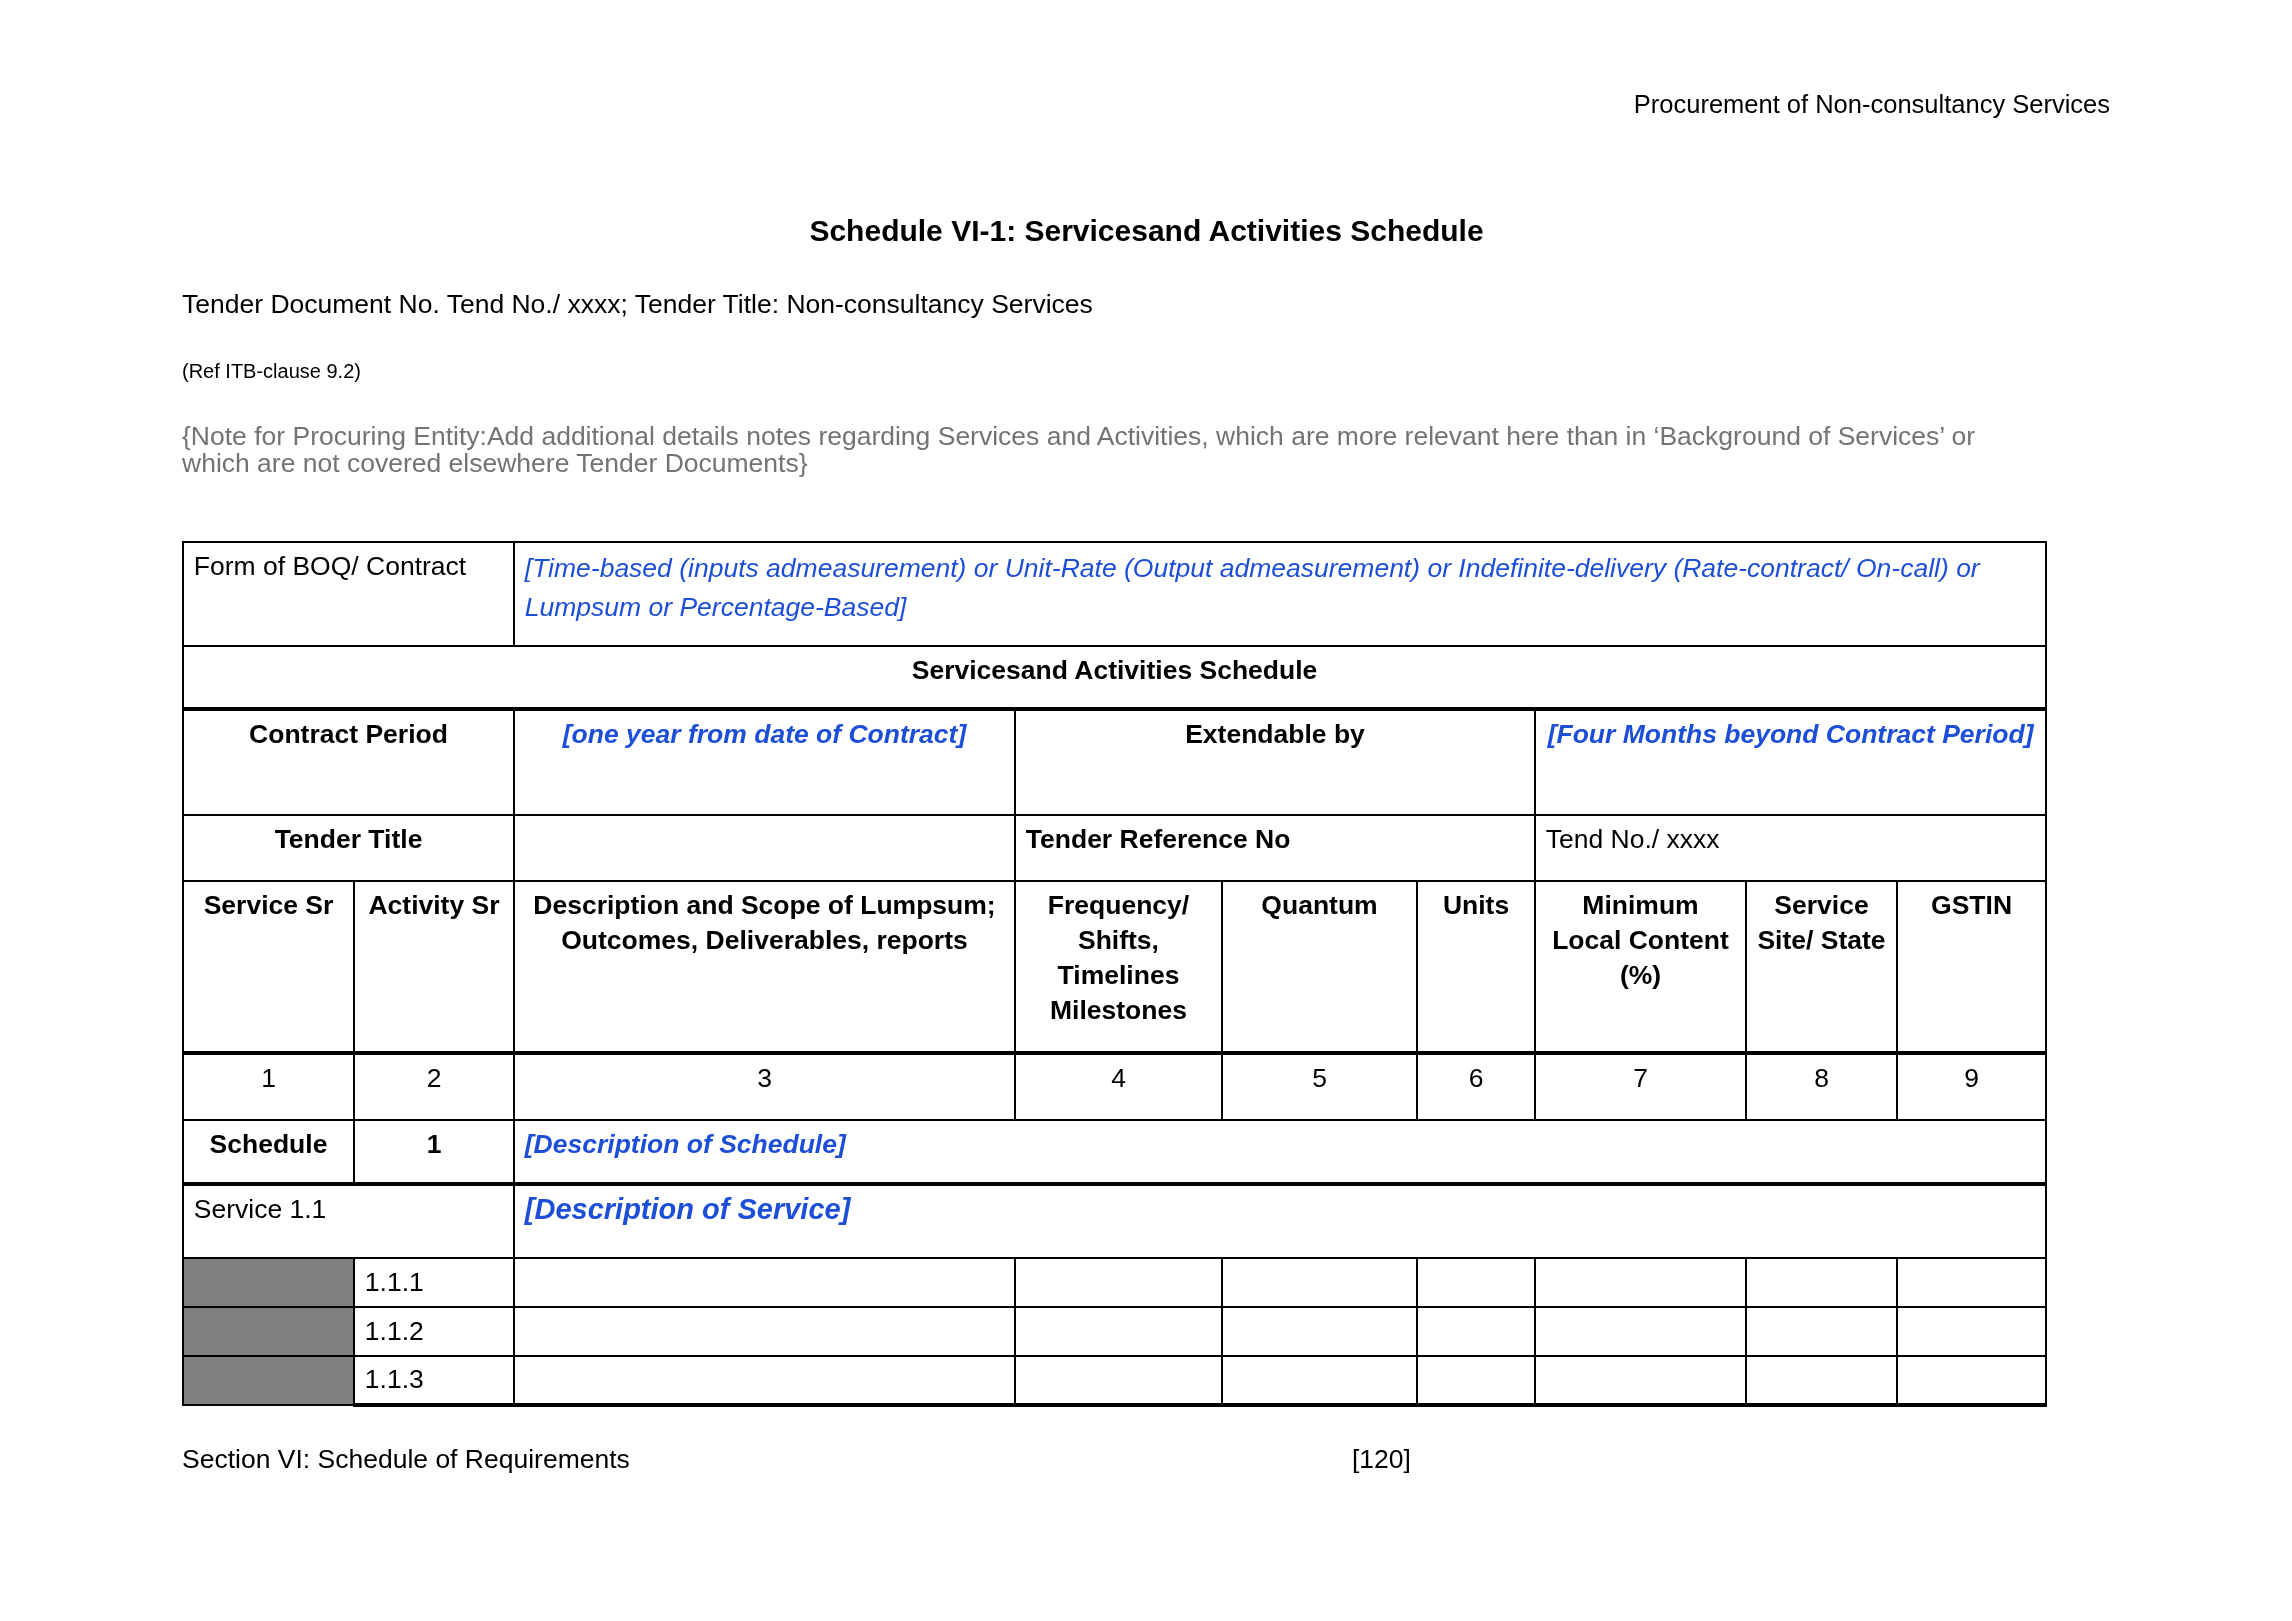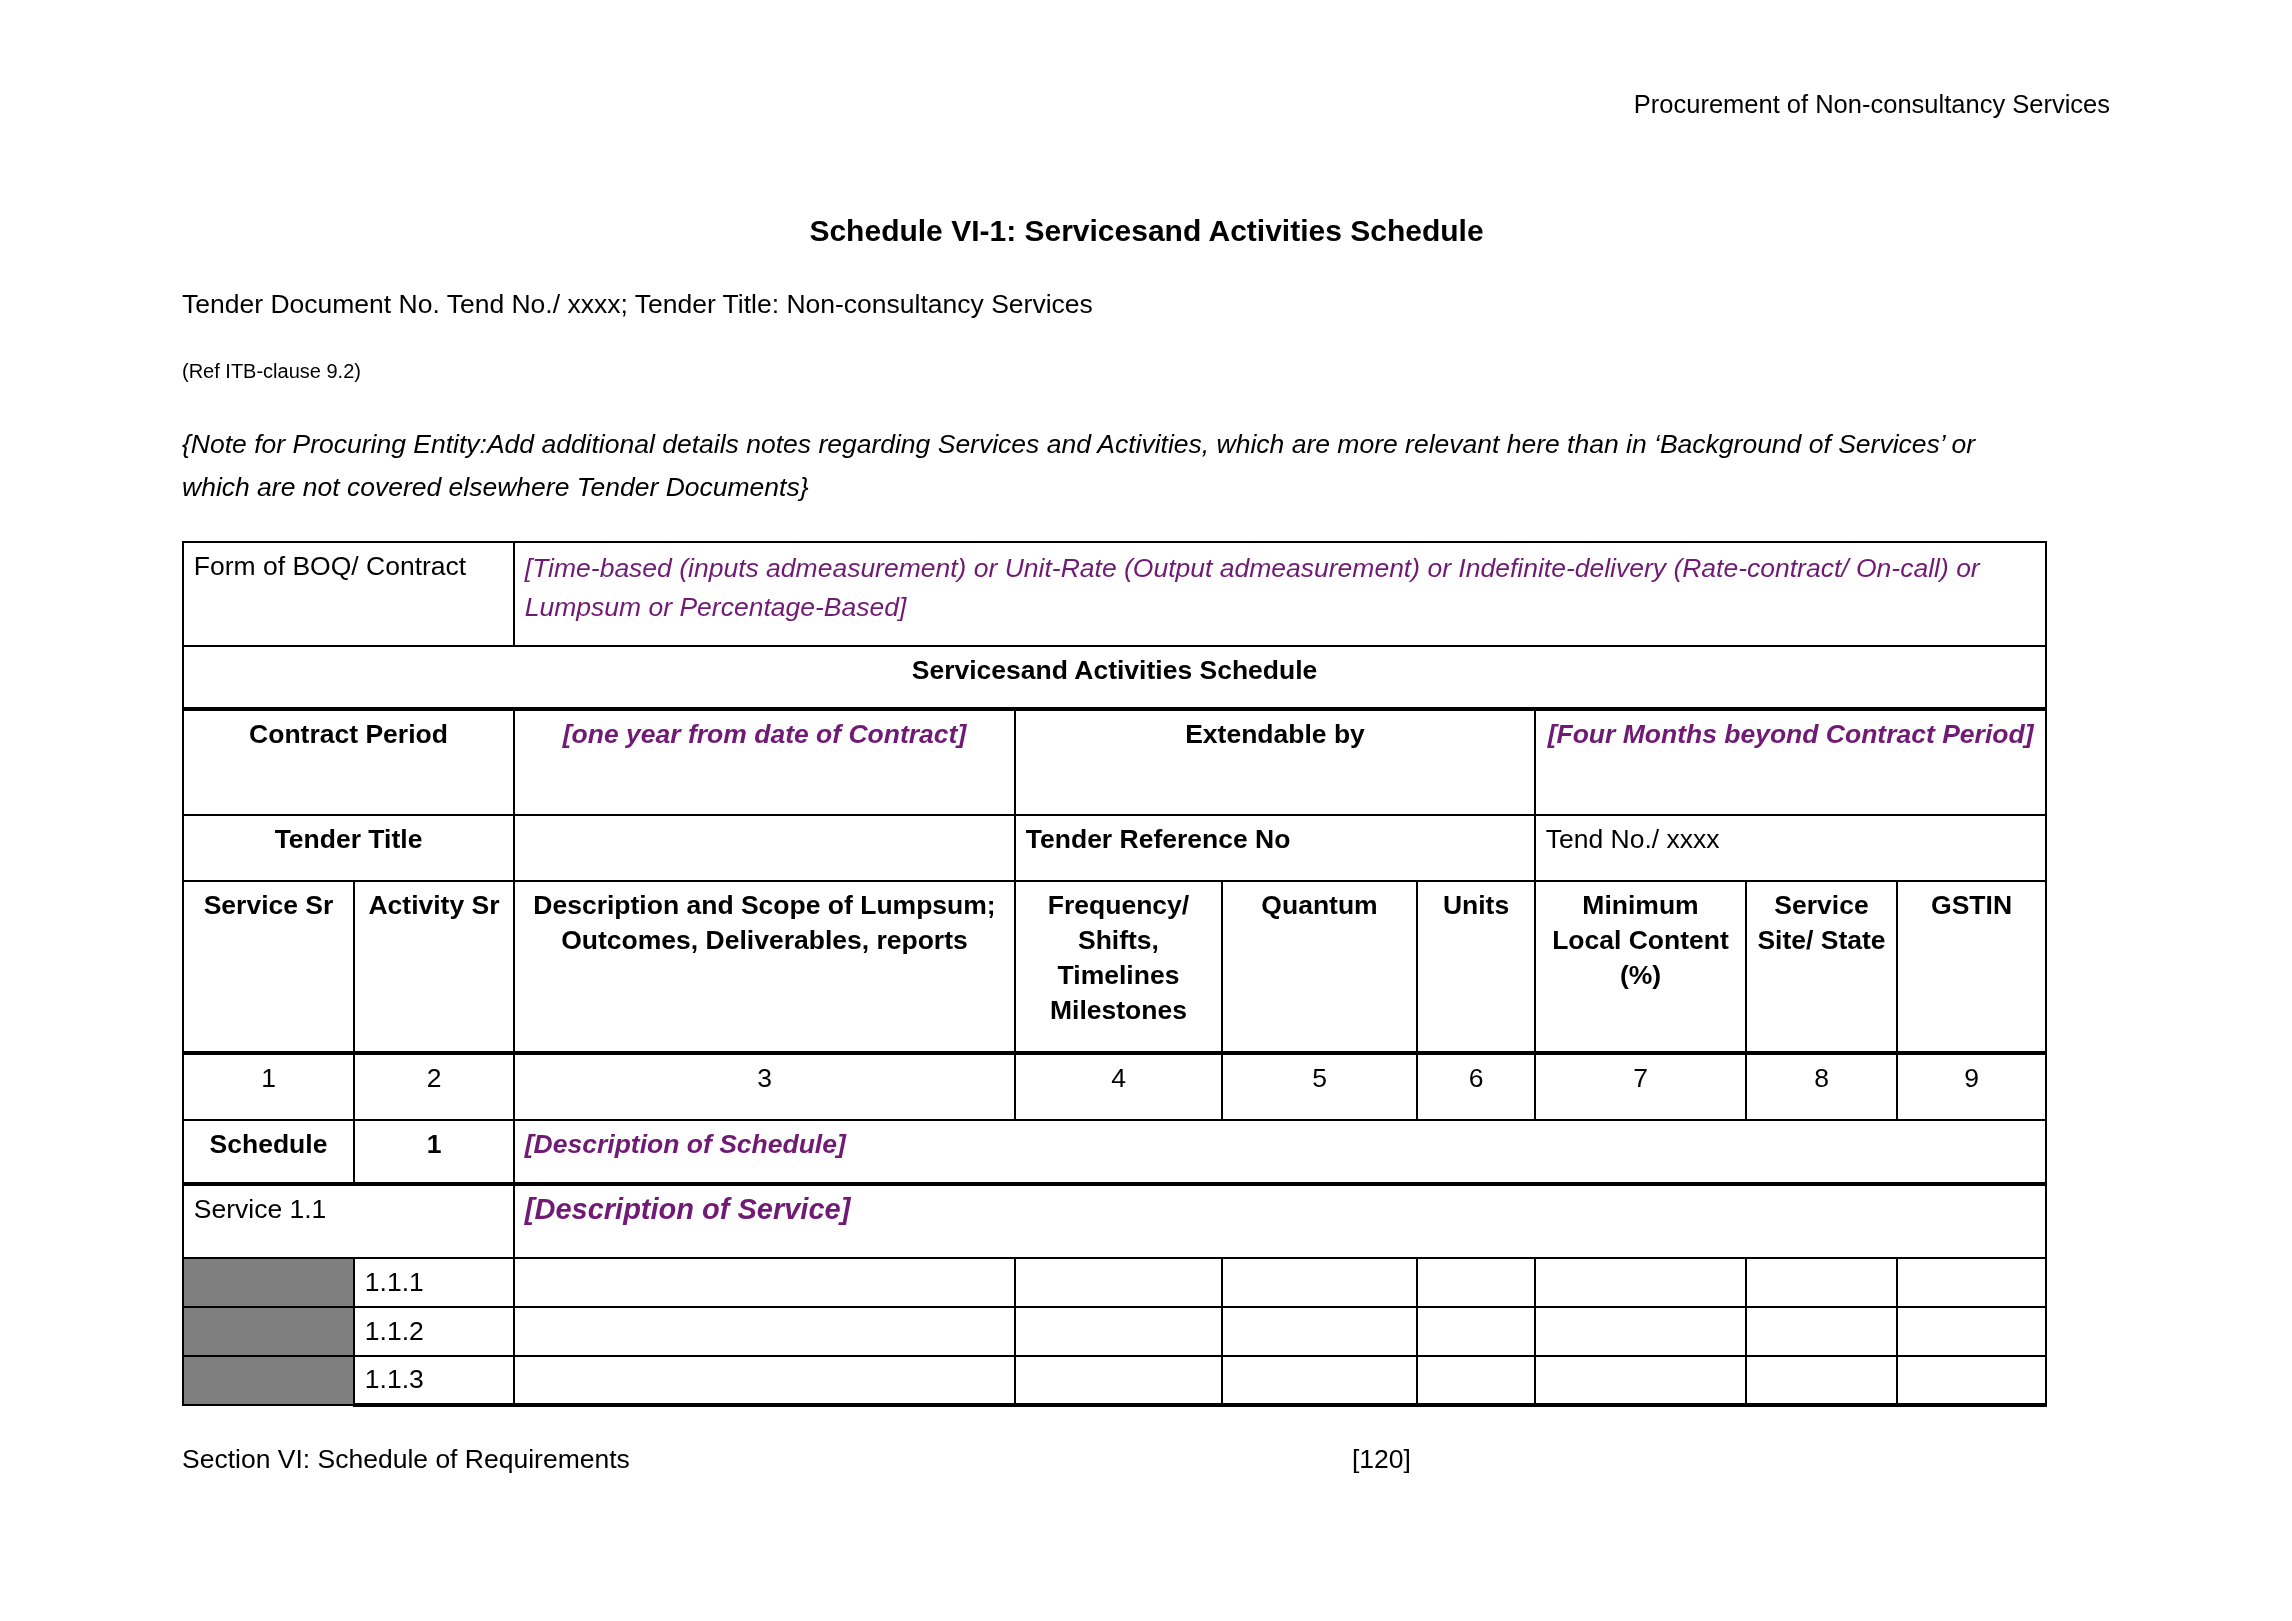--- a/index.html
+++ b/index.html
@@ -16,21 +16,21 @@
     text-align:right; font-size:25.5px;
   }
   .doc-title {
     position:absolute; top:214px; left:0; width:100%;
     text-align:center; font-size:30px; font-weight:700;
   }
   .tender-line { position:absolute; top:289px; left:182px; font-size:26.5px; }
   .ref-line    { position:absolute; top:360px; left:182px; font-size:20px; }
   .note {
     position:absolute; top:423px; left:182px; width:1867px;
-    color:#000000; font-style:italic; font-size:26.5px; line-height:43px;
+    color:#737373; font-size:26.5px; line-height:27px;
   }
   table.sched {
     position:absolute; top:541px; left:182px;
     border-collapse:collapse; table-layout:fixed; width:1861px;
     font-size:26.5px;
   }
   table.sched td {
     border:2px solid #000;
     vertical-align:top;
     padding:5.9px 9.8px;
@@ -40,21 +40,21 @@
   }
   tr.r1 td{height:104px;} tr.r2 td{height:63px;} tr.r3 td{height:106px;}
   tr.r4 td{height:66px;}  tr.r5 td{height:172px;} tr.r6 td{height:67px;}
   tr.r7 td{height:64px;}  tr.r8 td{height:74px;}  tr.r9 td{height:46px;}
   tr.thickb td { border-bottom:4.9px solid #000; }
   tr.lastrow td { border-bottom:4.9px solid #000; }
   tr.lastrow td.graycell { border-bottom:2px solid #000; }
   .c  { text-align:center; }
   .rt { text-align:center; padding-right:11.8px;margin-left:40px; }
   .b  { font-weight:700; }
-  .ph { color:#701a75; font-style:italic; }       
+  .ph { color:#1d4ed8; font-style:italic; }       
   .sb { font-weight:600; }                         
   .hdr { line-height:34px; }
   .num { padding-top:7.8px; }
   .low { padding-top:21.6px; }
   .svc-desc { font-size:29px; font-weight:700; }
   .graycell { background:#7f7f7f; }
   .footer { position:absolute; top:1444px; left:182px; right:180px; font-size:26.5px; }
   .footer .pageno { position:absolute; left:1170px; top:0; }
 </style>
 </head>

